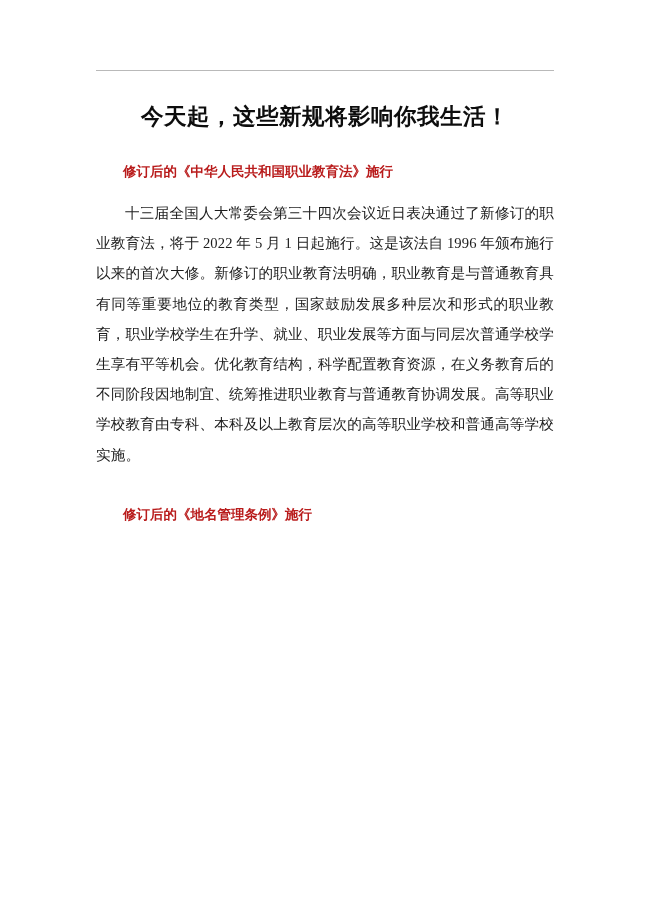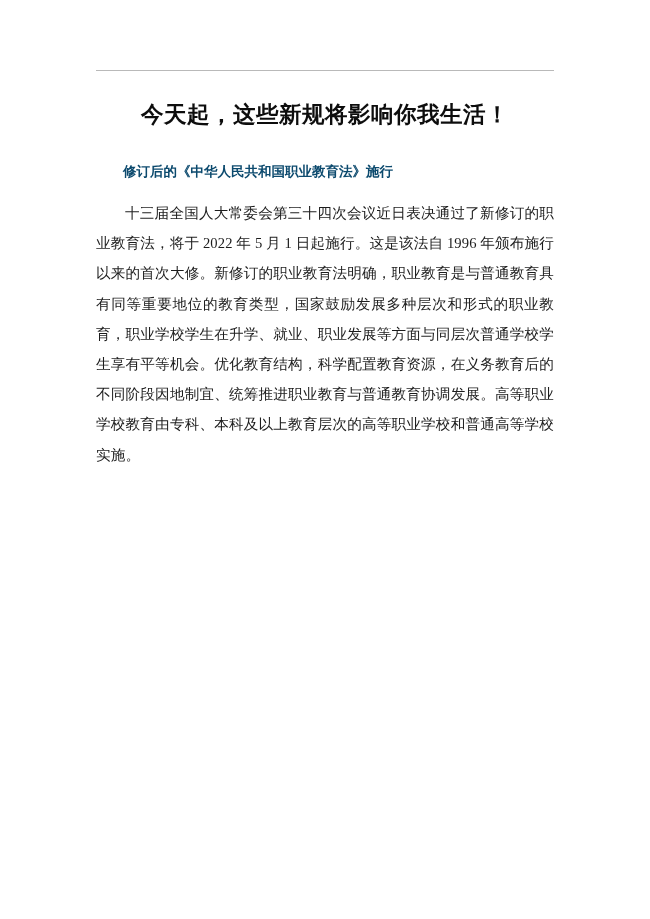--- a/index.html
+++ b/index.html
@@ -29,31 +29,31 @@
     margin-left: 0;
   }
   .doc-title {
     margin-top: 30px;
     text-align: center;
     font-size: 22.5px;
     font-weight: bold;
     letter-spacing: 0.5px;
     line-height: 1.4;
     color: #0d0d0d;
-    font-family: Liberation Mono, monospace;
+    font-family: Liberation Serif, serif;
   }
   .section {
     margin-top: 28px;
   }
   .section-heading {
     font-size: 13.5px;
     font-weight: bold;
     text-indent: 27px;
     line-height: 1.7;
-    color: #0c4a6e;
+    color: #b91c1c;
   }
   .body-par {
     font-size: 14.6px;
     line-height: 2.07;
     text-align: justify;
     text-justify: inter-ideograph;
     text-indent: 29px;
     color: #1c1c1c;
     letter-spacing: 0.1px;
   }
@@ -72,15 +72,16 @@
   <div class="top-rule"></div>
 
   <h1 class="doc-title">今天起，这些新规将影响你我生活！</h1>
 
   <div class="section">
     <div class="section-heading">修订后的《中华人民共和国职业教育法》施行</div>
     <p class="body-par">十三届全国人大常委会第三十四次会议近日表决通过了新修订的职业教育法，将于 2022 年 5 月 1 日起施行。这是该法自 1996 年颁布施行以来的首次大修。新修订的职业教育法明确，职业教育是与普通教育具有同等重要地位的教育类型，国家鼓励发展多种层次和形式的职业教育，职业学校学生在升学、就业、职业发展等方面与同层次普通学校学生享有平等机会。优化教育结构，科学配置教育资源，在义务教育后的不同阶段因地制宜、统筹推进职业教育与普通教育协调发展。高等职业学校教育由专科、本科及以上教育层次的高等职业学校和普通高等学校实施。</p>
   </div>
 
   <div class="section section-two">
+    <div class="section-heading">修订后的《地名管理条例》施行</div>
   </div>
 
 </div>
 
 </body></html>

